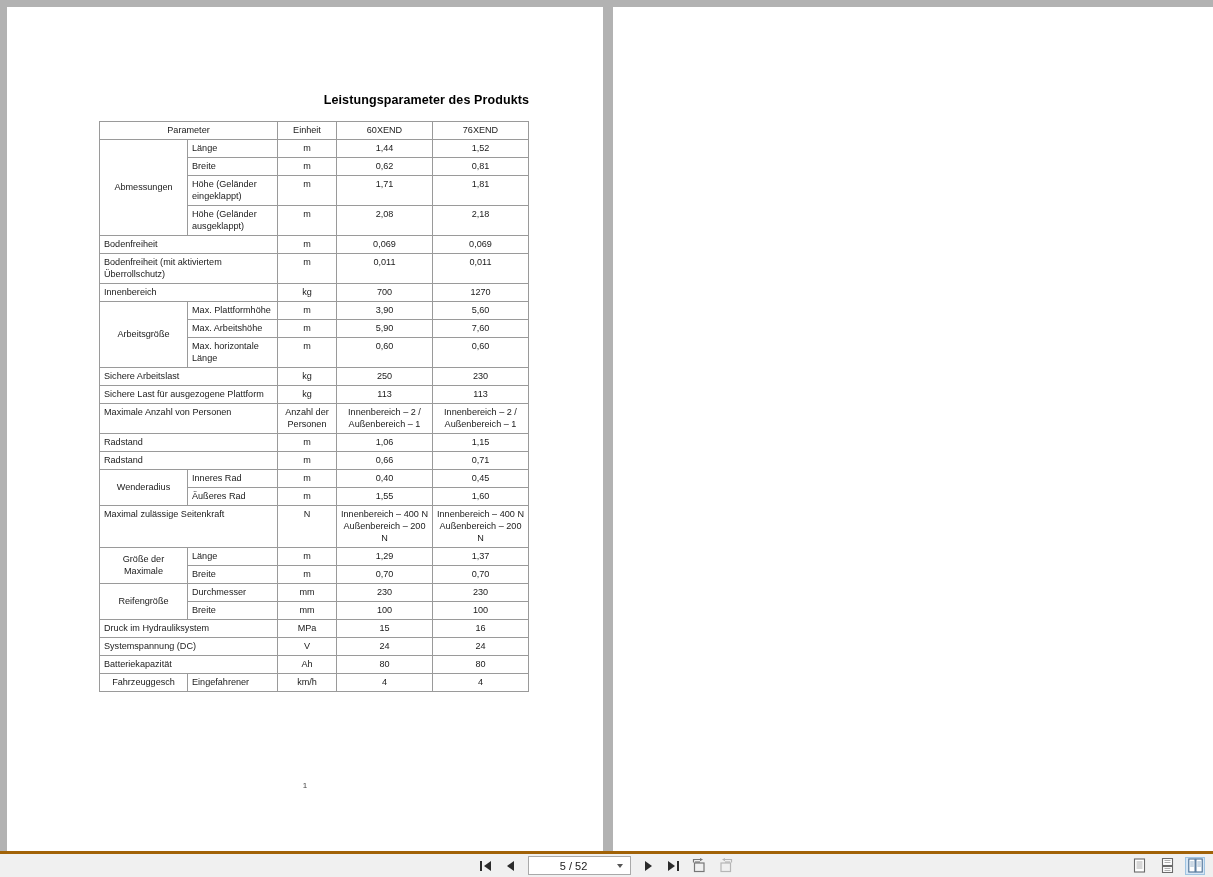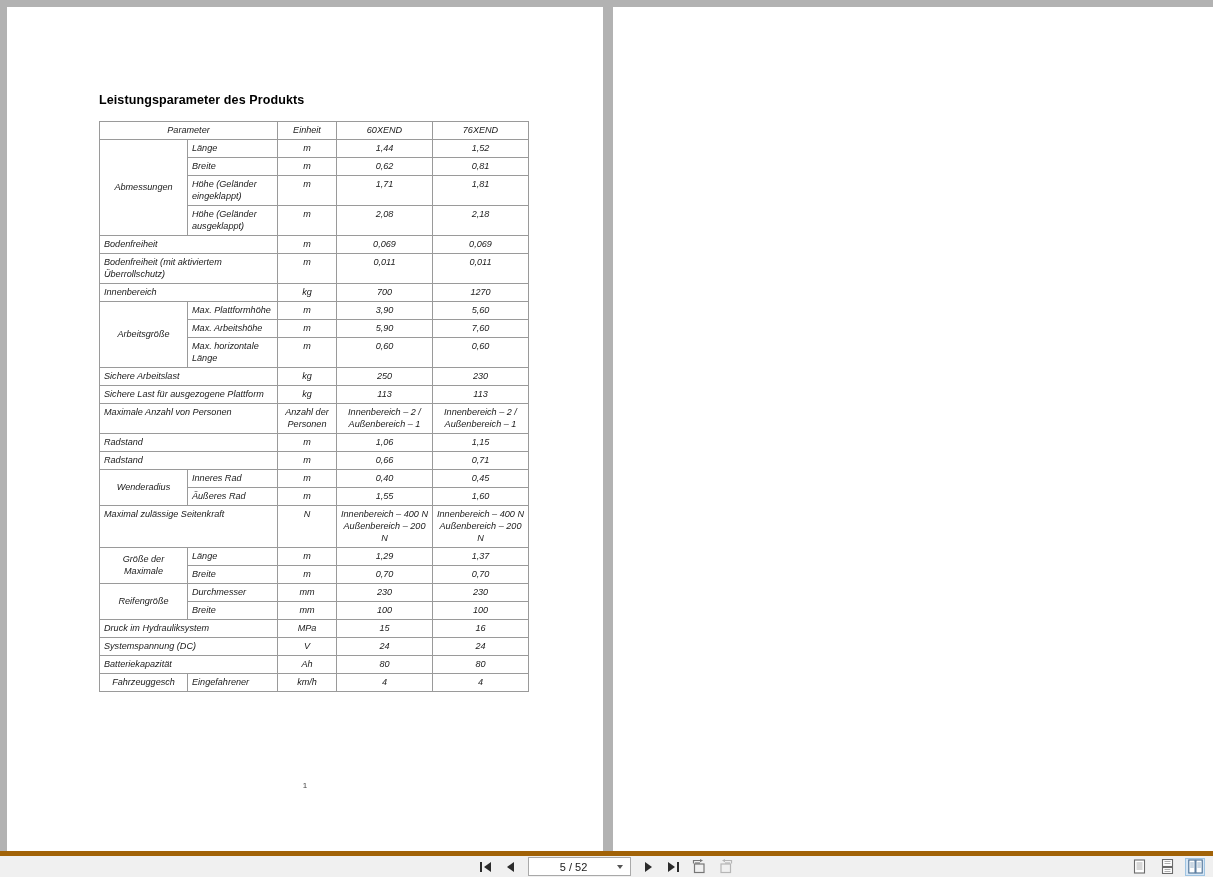--- a/index.html
+++ b/index.html
@@ -28,29 +28,28 @@
   }
   #page-left  { width: 596px; }
   #page-right { width: 600px; }
 
   
   .doc-heading {
     font-weight: bold; font-size: 12.5px; color: #000;
     letter-spacing: .1px;
   }
   #left-inner { position: absolute; left: 92px; top: 86px; width: 430px; }
-  #left-inner .doc-heading { margin-bottom: 14px; }
+  #left-inner .doc-heading { margin-bottom: 14px; text-align: right; }
 
   table.spec {
     border-collapse: collapse;
     width: 429px;
     font-size: 9.1px;
     color: #1a1a1a;
     table-layout: fixed;
-    font-style: italic;
   }
   table.spec td, table.spec th {
     border: 1px solid #9a9a9a;
     padding: 2px 4px 3px 4px;
     font-weight: normal;
     vertical-align: top;
     line-height: 1.32;
   }
   table.spec td.c { text-align: center; }
   table.spec td.l { text-align: left; }
@@ -59,21 +58,21 @@
 
   .page-number {
     position: absolute; font-size: 8px; color: #444; left: 0; right: 0;
     text-align: center;
   }
 
   
   #toolbar {
     position: absolute; left: 0; top: 851px; width: 1213px; height: 26px;
     background: #f0f0f0;
-    border-top: 5px solid #a16207;
+    border-top: 3px solid #a16207;
     display: flex; align-items: center;
   }
   #tb-center {
     position: absolute; left: 0; right: 0; display: flex; align-items: center;
     justify-content: center; gap: 9px; height: 26px;
   }
   #tb-right {
     position: absolute; right: 8px; display: flex; align-items: center; gap: 8px;
     height: 26px;
   }

